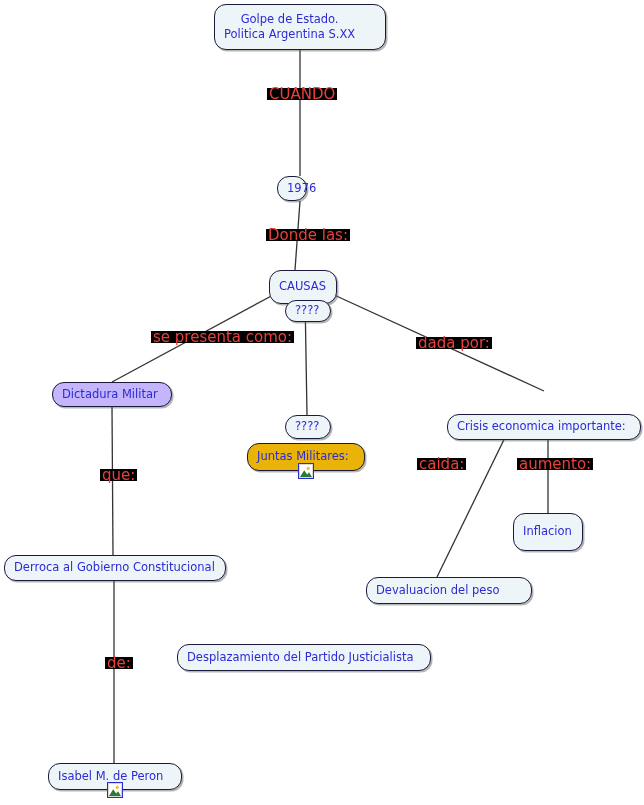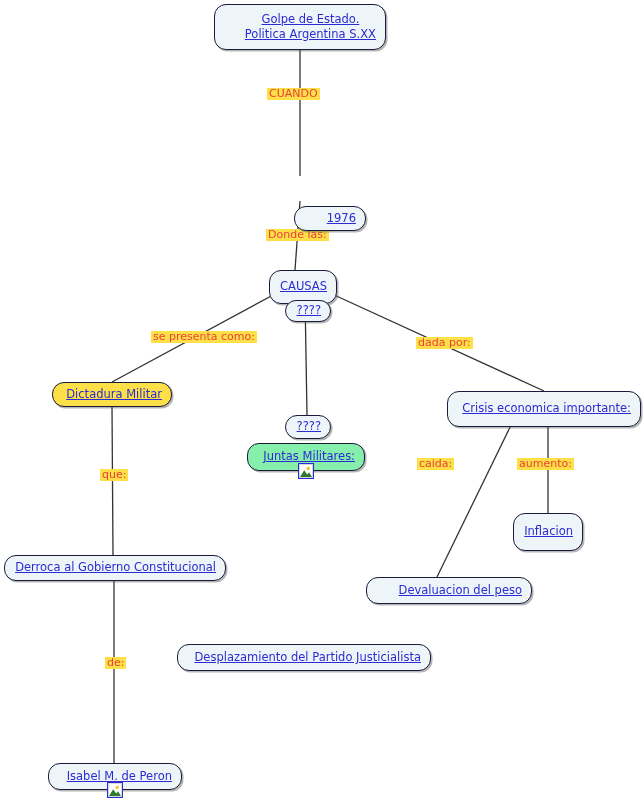--- a/index.html
+++ b/index.html
@@ -34,39 +34,38 @@
     box-sizing: border-box;
     background: #eef5f9;
     border: 1.4px solid #1a1a3a;
     border-radius: 12px;
     color: #2b2bd4;
     font-size: 11.5px;
     line-height: 13.5px;
     text-align: center;
     display: flex;
     align-items: center;
-    justify-content: flex-end;
+    justify-content: flex-start;
     z-index: 3;
     white-space: nowrap;
     box-shadow: 1.5px 1.5px 0px rgba(90,90,90,0.45);
     padding: 0 9px;
-    text-decoration: underline;
   }
   .node.two-line {
     line-height: 15px;
     white-space: normal;
   }
   .link-label {
     position: absolute;
     color: #e8413c;
-    font-size: 11px;
+    font-size: 15px;
     line-height: 12px;
     white-space: nowrap;
     z-index: 2;
-    background: #fde047;
+    background: #000000;
     padding: 0 2px;
   }
   .img-badge {
     position: absolute;
     width: 16px;
     height: 16px;
     z-index: 4;
     border: 1.2px solid #2b2bd4;
     background: #d8d8d8;
     box-sizing: border-box;
@@ -88,46 +87,46 @@
       <polyline points="112,407 113,555" fill="none" stroke="#333333" stroke-width="1.3"></polyline>
       <polyline points="515,417 437,577" fill="none" stroke="#333333" stroke-width="1.3"></polyline>
       <polyline points="548,417 548,513" fill="none" stroke="#333333" stroke-width="1.3"></polyline>
       <polyline points="114,581 114,763" fill="none" stroke="#333333" stroke-width="1.3"></polyline>
     </svg>
 
   <div id="nodes-layer">
       <div class="node two-line" style="left: 214px; top: 4px; width: 172px; height: 46px; background: rgb(238, 245, 249); border-color: rgb(26, 26, 58); color: rgb(43, 43, 212);">
         <span>Golpe de Estado.<br>Politica Argentina S.XX</span>
       </div>
-      <div class="node" style="left: 294px; top: 176px; width: 72px; height: 25px; background: rgb(238, 245, 249); border-color: rgb(26, 26, 58); color: rgb(43, 43, 212); margin-top: 30px;">
+      <div class="node" style="left: 277px; top: 176px; width: 30px; height: 25px; background: rgb(238, 245, 249); border-color: rgb(26, 26, 58); color: rgb(43, 43, 212);">
         <span>1976</span>
       </div>
       <div class="node" style="left: 269px; top: 270px; width: 68px; height: 34px; background: rgb(238, 245, 249); border-color: rgb(26, 26, 58); color: rgb(43, 43, 212);">
         <span>CAUSAS</span>
       </div>
       <div class="node" style="left: 285px; top: 300px; width: 46px; height: 22px; background: rgb(238, 245, 249); border-color: rgb(26, 26, 58); color: rgb(43, 43, 212);">
         <span>????</span>
       </div>
-      <div class="node" style="left: 52px; top: 382px; width: 120px; height: 25px; background: #fde047; border-color: rgb(26, 26, 58); color: rgb(43, 43, 212);">
+      <div class="node" style="left: 52px; top: 382px; width: 120px; height: 25px; background: #c4b5fd; border-color: rgb(26, 26, 58); color: rgb(43, 43, 212);">
         <span>Dictadura Militar</span>
       </div>
       <div class="node" style="left: 285px; top: 415px; width: 46px; height: 24px; background: rgb(238, 245, 249); border-color: rgb(26, 26, 58); color: rgb(43, 43, 212);">
         <span>????</span>
       </div>
-      <div class="node" style="left: 247px; top: 443px; width: 118px; height: 28px; background: #86efac; border-color: rgb(26, 26, 58); color: rgb(43, 43, 212);">
+      <div class="node" style="left: 247px; top: 443px; width: 118px; height: 28px; background: #eab308; border-color: rgb(26, 26, 58); color: rgb(43, 43, 212);">
         <span>Juntas Militares:</span>
       </div>
       <div class="img-badge" style="left: 298px; top: 463px;">
         <svg width="12" height="12" viewBox="0 0 12 12">
           <rect x="0" y="0" width="12" height="12" fill="#ffffff"></rect>
           <circle cx="8.2" cy="3.4" r="1.7" fill="#f2c230"></circle>
           <path d="M0 12 L4.2 5.2 L7.2 9.4 L9 7.2 L12 12 Z" fill="#2f7a33"></path>
         </svg>
       </div>
-      <div class="node" style="left: 447px; top: 391px; width: 194px; height: 36px; background: rgb(238, 245, 249); border-color: rgb(26, 26, 58); color: rgb(43, 43, 212);">
+      <div class="node" style="left: 447px; top: 414px; width: 194px; height: 26px; background: rgb(238, 245, 249); border-color: rgb(26, 26, 58); color: rgb(43, 43, 212);">
         <span>Crisis economica importante:</span>
       </div>
       <div class="node" style="left: 513px; top: 513px; width: 70px; height: 38px; background: rgb(238, 245, 249); border-color: rgb(26, 26, 58); color: rgb(43, 43, 212);">
         <span>Inflacion</span>
       </div>
       <div class="node" style="left: 366px; top: 577px; width: 166px; height: 27px; background: rgb(238, 245, 249); border-color: rgb(26, 26, 58); color: rgb(43, 43, 212);">
         <span>Devaluacion del peso</span>
       </div>
       <div class="node" style="left: 4px; top: 555px; width: 222px; height: 26px; background: rgb(238, 245, 249); border-color: rgb(26, 26, 58); color: rgb(43, 43, 212);">
         <span>Derroca al Gobierno Constitucional</span>

